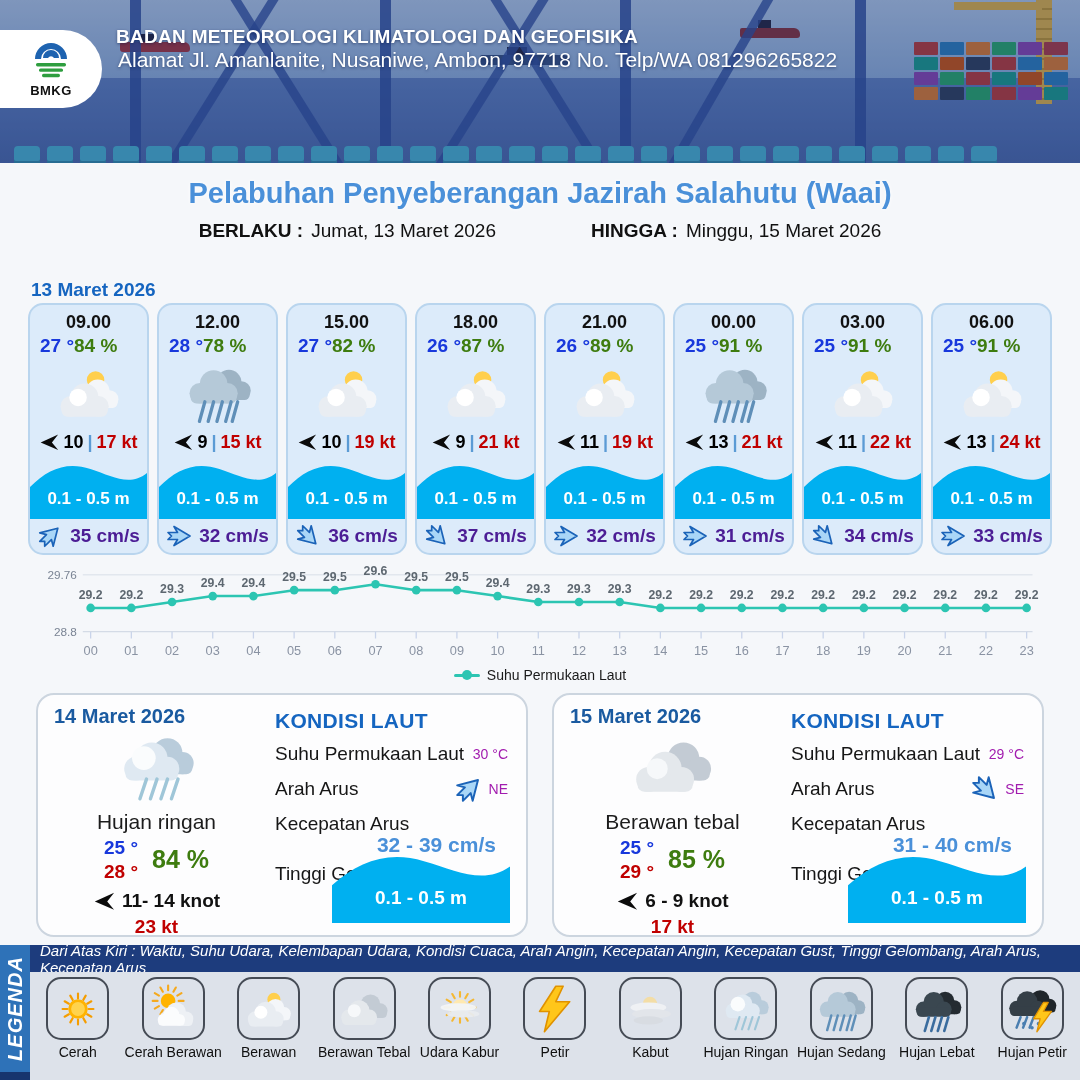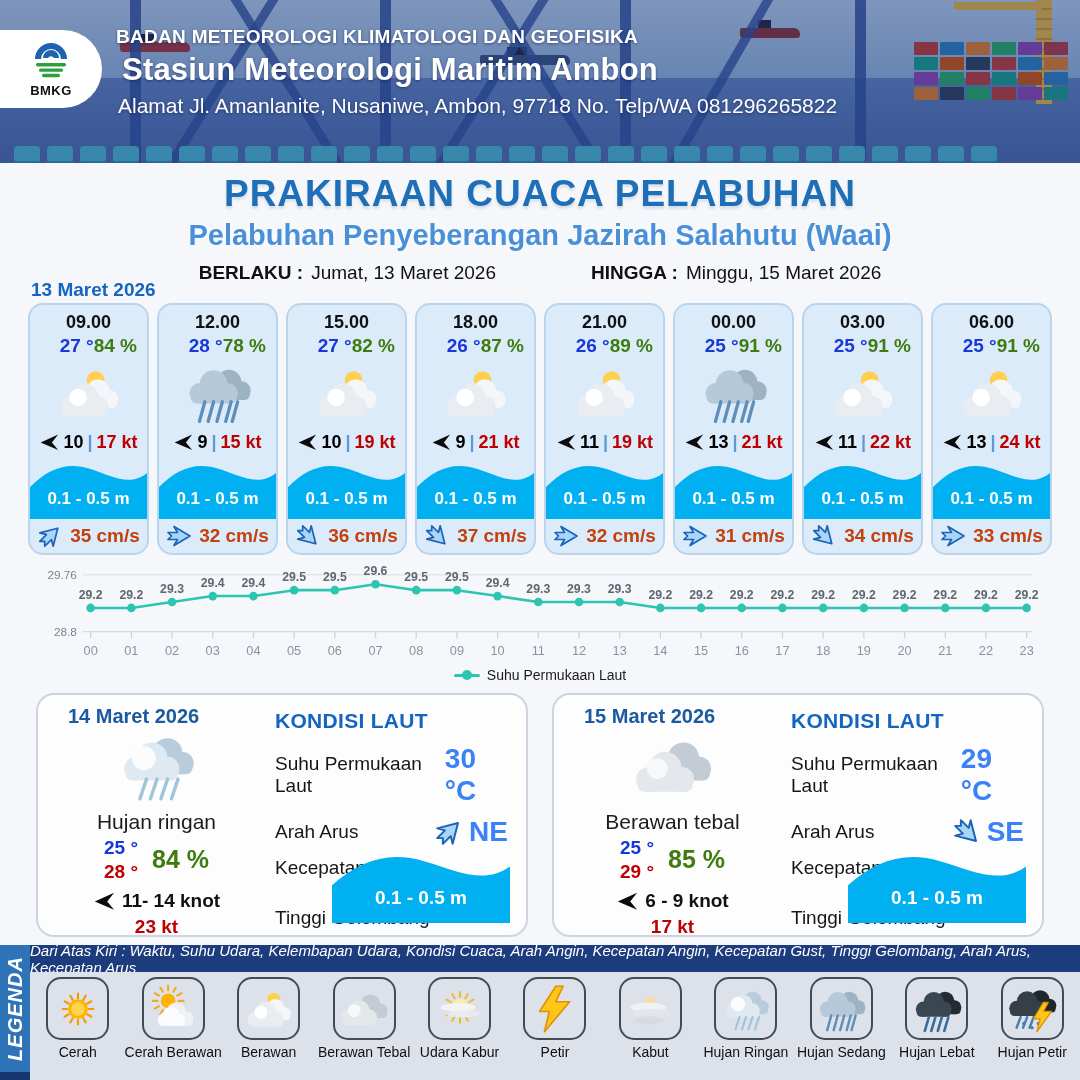--- a/index.html
+++ b/index.html
@@ -35,75 +35,75 @@
   .main-title { font-size:37px; font-weight:800; color:#1f6eb8; letter-spacing:1px; text-shadow:0 0 5px #fff,0 2px 3px rgba(120,140,170,.45); }
   .sub-title { font-size:29px; font-weight:800; color:#4a90d9; margin-top:4px; text-shadow:0 0 4px #fff; }
   .valid-row { display:flex; justify-content:center; gap:95px; margin-top:10px; font-size:19px; color:#111; }
   .valid-row b { font-weight:bold; margin-right:8px; }
   .day-label { position:absolute; left:31px; bottom:2px; font-size:19px; font-weight:bold; color:#1565c0; }
 
   
   .cards-sec { height:252px; display:flex; gap:8px; padding:0 28px; }
   .hcard { flex:1; background:#dcebfa; border:2px solid #b9d5ee; border-radius:15px; overflow:hidden; display:flex; flex-direction:column; position:relative; }
   .hcard .time { text-align:center; font-size:18px; font-weight:bold; color:#111; margin-top:7px; }
-  .hcard .th-row { display:flex; justify-content:flex-end; padding:2px 10px 0 10px; font-size:19px; font-weight:bold; }
+  .hcard .th-row { display:flex; justify-content:flex-start; padding:2px 10px 0 10px; font-size:19px; font-weight:bold; }
   .t-blue { color:#1838dc; } .t-green { color:#3e7c0f; }
   .hcard .wicon { height:72px; display:flex; align-items:center; justify-content:center; }
   .hcard .wind { display:flex; align-items:center; justify-content:center; gap:4px; font-size:18px; font-weight:bold; height:26px; }
   .wind .dart { width:20px; height:20px; }
   .wind .pipe { color:#5b9bd5; font-weight:bold; }
   .wind .gust { color:#c00000; }
   .hcard .waveband { position:relative; height:60px; margin-top:4px; }
   .hcard .waveband svg.wv { position:absolute; inset:0; width:100%; height:100%; }
   .hcard .waveband .wavetxt { position:absolute; left:0; right:0; top:30px; text-align:center; color:#fff; font-size:17px; font-weight:bold; }
   .hcard .current { flex:1; display:flex; align-items:center; justify-content:center; gap:7px; }
   .current .arr { width:26px; height:26px; }
-  .current .cspd { color:#c2410c; font-size:19px; font-weight:bold; }
+  .current .cspd { color:#4c1d95; font-size:19px; font-weight:bold; }
 
   
   .chart-sec { height:136px; padding:6px 28px 0 28px; }
   .chart-sec svg { width:100%; height:104px; display:block; }
   .chart-legend { display:flex; align-items:center; justify-content:center; gap:7px; margin-top:2px; font-size:14px; color:#1a1a1a; }
   .chart-legend .lg-dot { width:26px; height:8px; position:relative; }
   .chart-legend .lg-dot:before { content:""; position:absolute; left:0; top:3px; width:26px; height:3px; background:#2cc5b2; border-radius:2px; }
   .chart-legend .lg-dot:after { content:""; position:absolute; left:8px; top:-1px; width:10px; height:10px; border-radius:50%; background:#2cc5b2; }
 
   
   .panels-sec { height:254px; display:flex; gap:24px; padding:2px 36px 8px 36px; }
   .dpanel { flex:1; background:#fdfdfe; border:2px solid #ccd5df; border-radius:18px; padding:10px 16px; display:flex; gap:10px; }
   .dp-left { width:205px; display:flex; flex-direction:column; align-items:center; }
-  .dp-date { align-self:flex-start; font-size:20px; font-weight:bold; color:#1a5aa0; margin-left:14px; }
+  .dp-date { align-self:flex-start; font-size:20px; font-weight:bold; color:#1a5aa0; }
   .dp-icon { height:86px; display:flex; align-items:center; justify-content:center; margin-top:-4px; }
   .dp-cond { font-size:21px; color:#1c1c1c; margin-top:2px; }
   .dp-temps { display:flex; align-items:center; gap:14px; margin-top:2px; }
   .dp-temps .mins { display:flex; flex-direction:column; font-size:19px; font-weight:bold; line-height:1.25; }
   .tmin { color:#1838dc; } .tmax { color:#c00000; }
   .dp-hum { color:#3e7c0f; font-size:25px; font-weight:bold; }
   .dp-wind { display:flex; align-items:center; gap:7px; font-size:19px; font-weight:bold; color:#111; margin-top:6px; }
   .dp-wind .dart { width:22px; height:22px; }
   .dp-gust { color:#c00000; font-size:19px; font-weight:bold; margin-top:4px; }
   .dp-right { flex:1; position:relative; padding-top:2px; }
   .kl-title { font-size:21px; font-weight:bold; color:#1565c0; letter-spacing:.3px; margin:2px 0 10px 6px; }
   .kl-row { display:flex; justify-content:space-between; align-items:center; font-size:19px; color:#161616; padding:0 2px 0 6px; margin-bottom:9px; }
-  .kl-val { color:#3b82f6; font-size:28px; font-weight:bold; }
+  .kl-val { color:#a21caf; font-size:14px; font-weight:normal; }
   .kl-dir { display:flex; align-items:center; gap:5px; }
   .kl-dir .arr { width:30px; height:30px; }
   .kl-speed { text-align:right; color:#4a90d9; font-size:21px; font-weight:bold; margin:-4px 14px 6px 0; }
   .kl-wavebox { position:absolute; right:0; bottom:2px; width:178px; height:78px; }
   .kl-wavebox svg { position:absolute; inset:0; width:100%; height:100%; }
   .kl-wavebox span { position:absolute; left:0; right:0; top:42px; text-align:center; color:#fff; font-size:19px; font-weight:bold; }
 
   
   .legend-sec { flex:1; position:relative; display:flex; }
   .lg-banner { width:30px; display:flex; flex-direction:column; }
   .lg-banner .blue { flex:1; background:#2e72b8; display:flex; align-items:center; justify-content:center; }
   .lg-banner .blue span { transform:rotate(-90deg); white-space:nowrap; color:#fff; font-weight:bold; font-style:italic; font-size:20px; letter-spacing:1px; }
   .lg-banner .navy { height:8px; background:#17356e; }
   .lg-body { flex:1; display:flex; flex-direction:column; }
-  .lg-caption { height:27px; background:#1d3c7d; color:#fff; font-style:italic; font-size:15px; display:flex; align-items:center; }
+  .lg-caption { height:27px; background:#1d3c7d; color:#fff; font-style:italic; font-size:15px; display:flex; align-items:center; padding-left:10px; }
   .lg-items { flex:1; background:#dde2ea; display:flex; justify-content:space-around; padding-top:5px; }
   .lg-item { display:flex; flex-direction:column; align-items:center; width:92px; }
   .lg-tile { width:63px; height:63px; border:2px solid #454b55; border-radius:15px; display:flex; align-items:center; justify-content:center; }
   .lg-label { font-size:14px; color:#101010; margin-top:4px; white-space:nowrap; }
 </style>
 </head>
 <body>
 
 <div class="page">
 
@@ -186,27 +186,25 @@
         <path d="M6 18 A16 16 0 0 1 38 18 L32 18 A10 10 0 0 0 12 18 Z" fill="#1e63b0"></path>
         <path d="M14 17 A8 8 0 0 1 30 17 L25 17 A3.5 3.5 0 0 0 19 17 Z" fill="#1e63b0"></path>
         <rect x="7" y="22" width="30" height="3.4" rx="1.6" fill="#2e9e3f"></rect>
         <rect x="10" y="27.4" width="24" height="3.4" rx="1.6" fill="#2e9e3f"></rect>
         <rect x="13" y="32.8" width="18" height="3.4" rx="1.6" fill="#2e9e3f"></rect>
       </svg>
       <div class="bmkg-label">BMKG</div>
     </div>
     <div class="head-text">
       <div class="ht1">BADAN METEOROLOGI KLIMATOLOGI DAN GEOFISIKA</div>
-      <div class="ht2">Stasiun Meteorologi Maritim Ambon</div>
       <div class="ht3">Alamat Jl. Amanlanite, Nusaniwe, Ambon, 97718   No. Telp/WA  081296265822</div>
     </div>
   </div>
 
   <div class="title-sec">
-    <div class="main-title">PRAKIRAAN CUACA PELABUHAN</div>
     <div class="sub-title">Pelabuhan Penyeberangan Jazirah Salahutu (Waai)</div>
     <div class="valid-row">
       <div><b>BERLAKU :</b><span>Jumat, 13 Maret 2026</span></div>
       <div><b>HINGGA :</b><span>Minggu, 15 Maret 2026</span></div>
     </div>
     <div class="day-label">13 Maret 2026</div>
   </div>
 
   <div class="cards-sec" id="cards-row">
       <div class="hcard">

